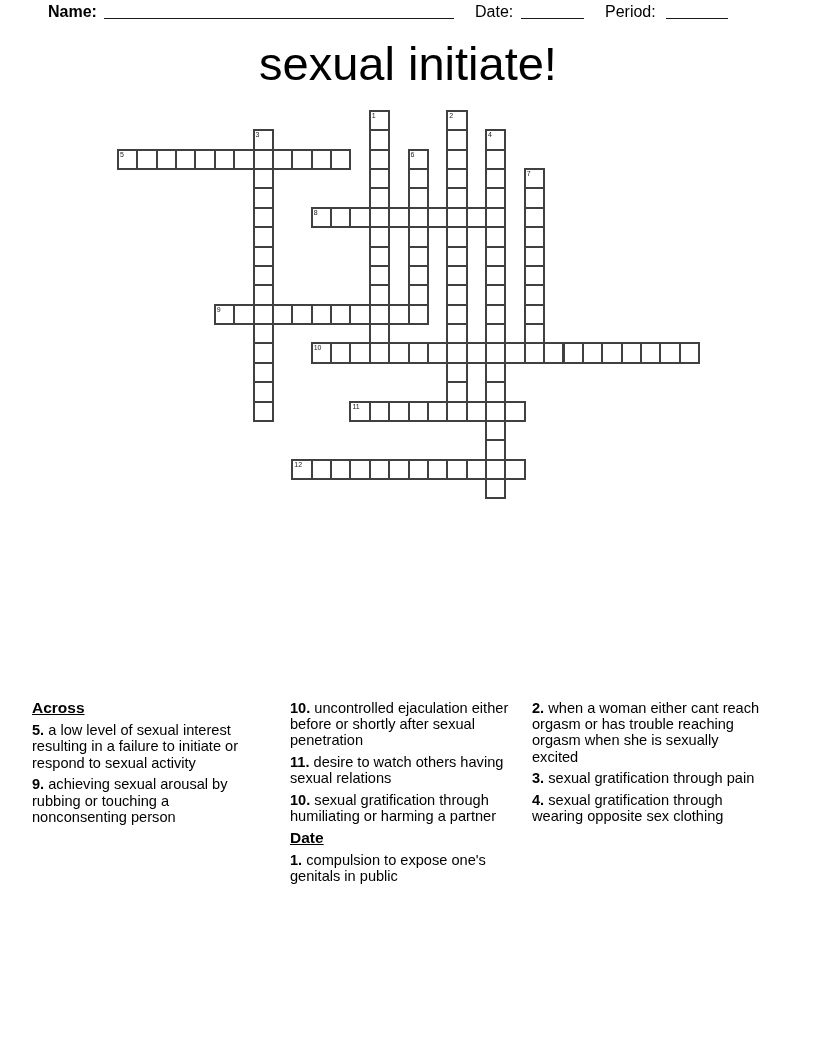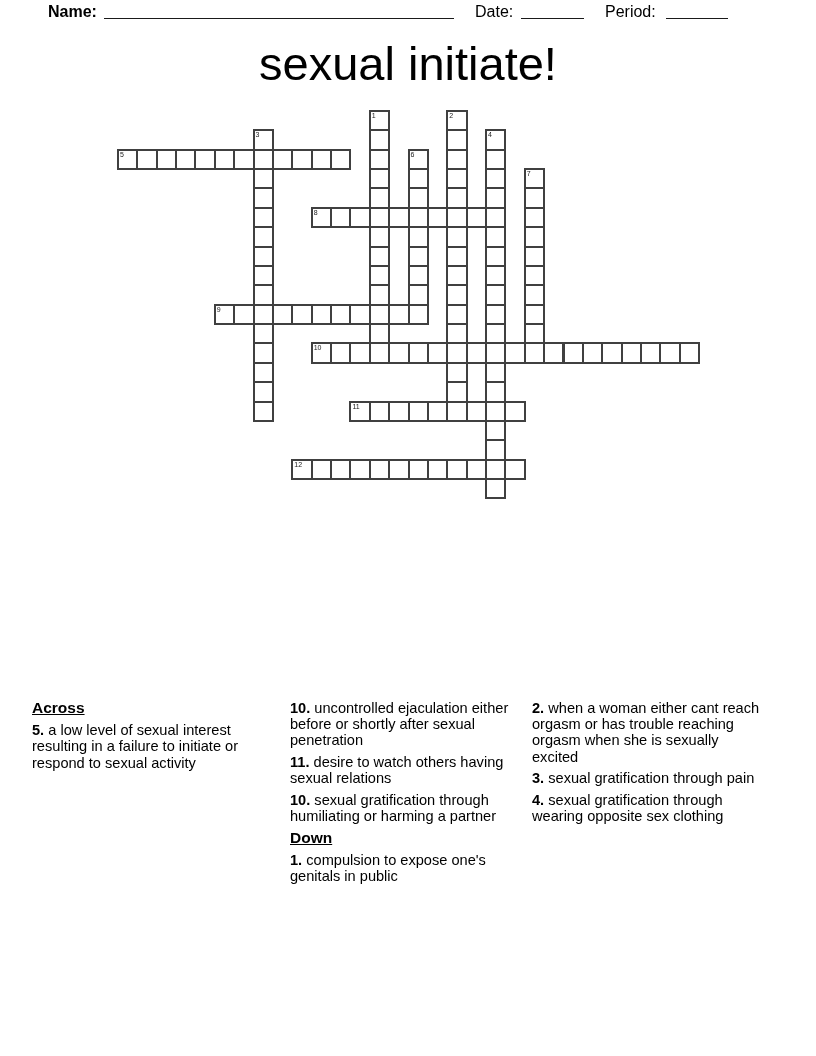--- a/index.html
+++ b/index.html
@@ -221,26 +221,27 @@
       <div class="cell" style="left: 426.92px; top: 458.66px; width: 21.37px; height: 21.37px; border-color: rgb(64, 64, 64);"></div>
       <div class="cell" style="left: 446.29px; top: 458.66px; width: 21.37px; height: 21.37px; border-color: rgb(64, 64, 64);"></div>
       <div class="cell" style="left: 465.66px; top: 458.66px; width: 21.37px; height: 21.37px; border-color: rgb(64, 64, 64);"></div>
       <div class="cell" style="left: 504.4px; top: 458.66px; width: 21.37px; height: 21.37px; border-color: rgb(64, 64, 64);"></div>
     </div>
 
   <div id="clues">
       <div class="clue-col" style="left: 32px; width: 233px;">
         <div class="clue-head">Across</div>
         <div class="clue"><b>5.</b> a low level of sexual interest resulting in a failure to initiate or respond to sexual activity</div>
+        <div class="clue"><b>9.</b> achieving sexual arousal by rubbing or touching a nonconsenting person</div>
       </div>
       <div class="clue-col" style="left: 290px; width: 235px;">
         <div class="clue"><b>10.</b> uncontrolled ejaculation either before or shortly after sexual penetration</div>
         <div class="clue"><b>11.</b> desire to watch others having sexual relations</div>
         <div class="clue"><b>10.</b> sexual gratification through humiliating or harming a partner</div>
-        <div class="clue-head">Down</div>
+        <div class="clue-head">Date</div>
         <div class="clue"><b>1.</b> compulsion to expose one's genitals in public</div>
       </div>
       <div class="clue-col" style="left: 532px; width: 232px;">
         <div class="clue"><b>2.</b> when a woman either cant reach orgasm or has trouble reaching orgasm when she is sexually excited</div>
         <div class="clue"><b>3.</b> sexual gratification through pain</div>
         <div class="clue"><b>4.</b> sexual gratification through wearing opposite sex clothing</div>
       </div>
     </div>
 
 </div>

